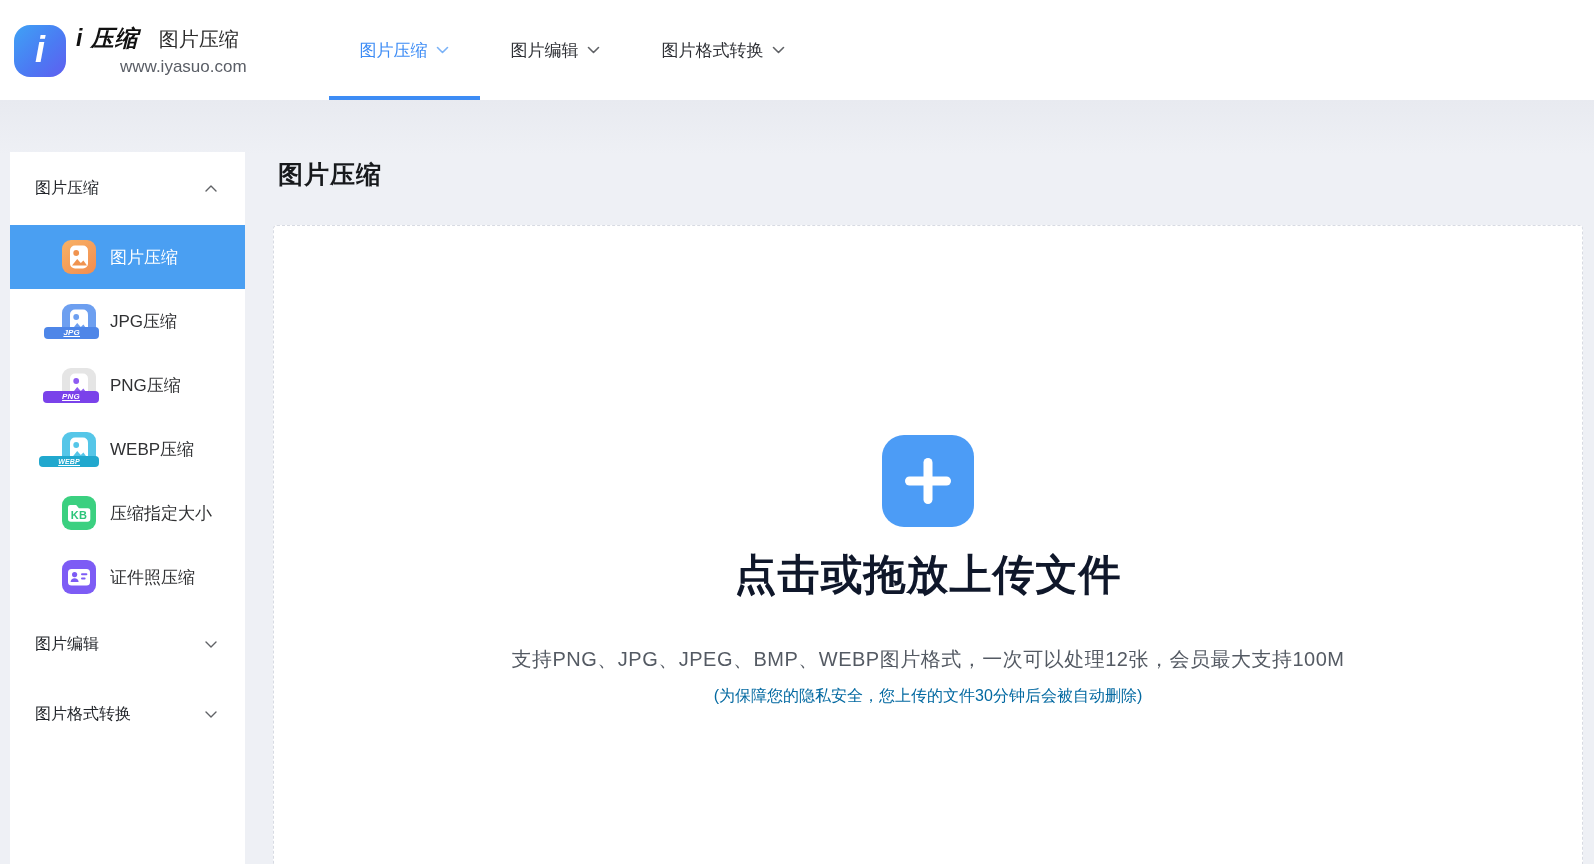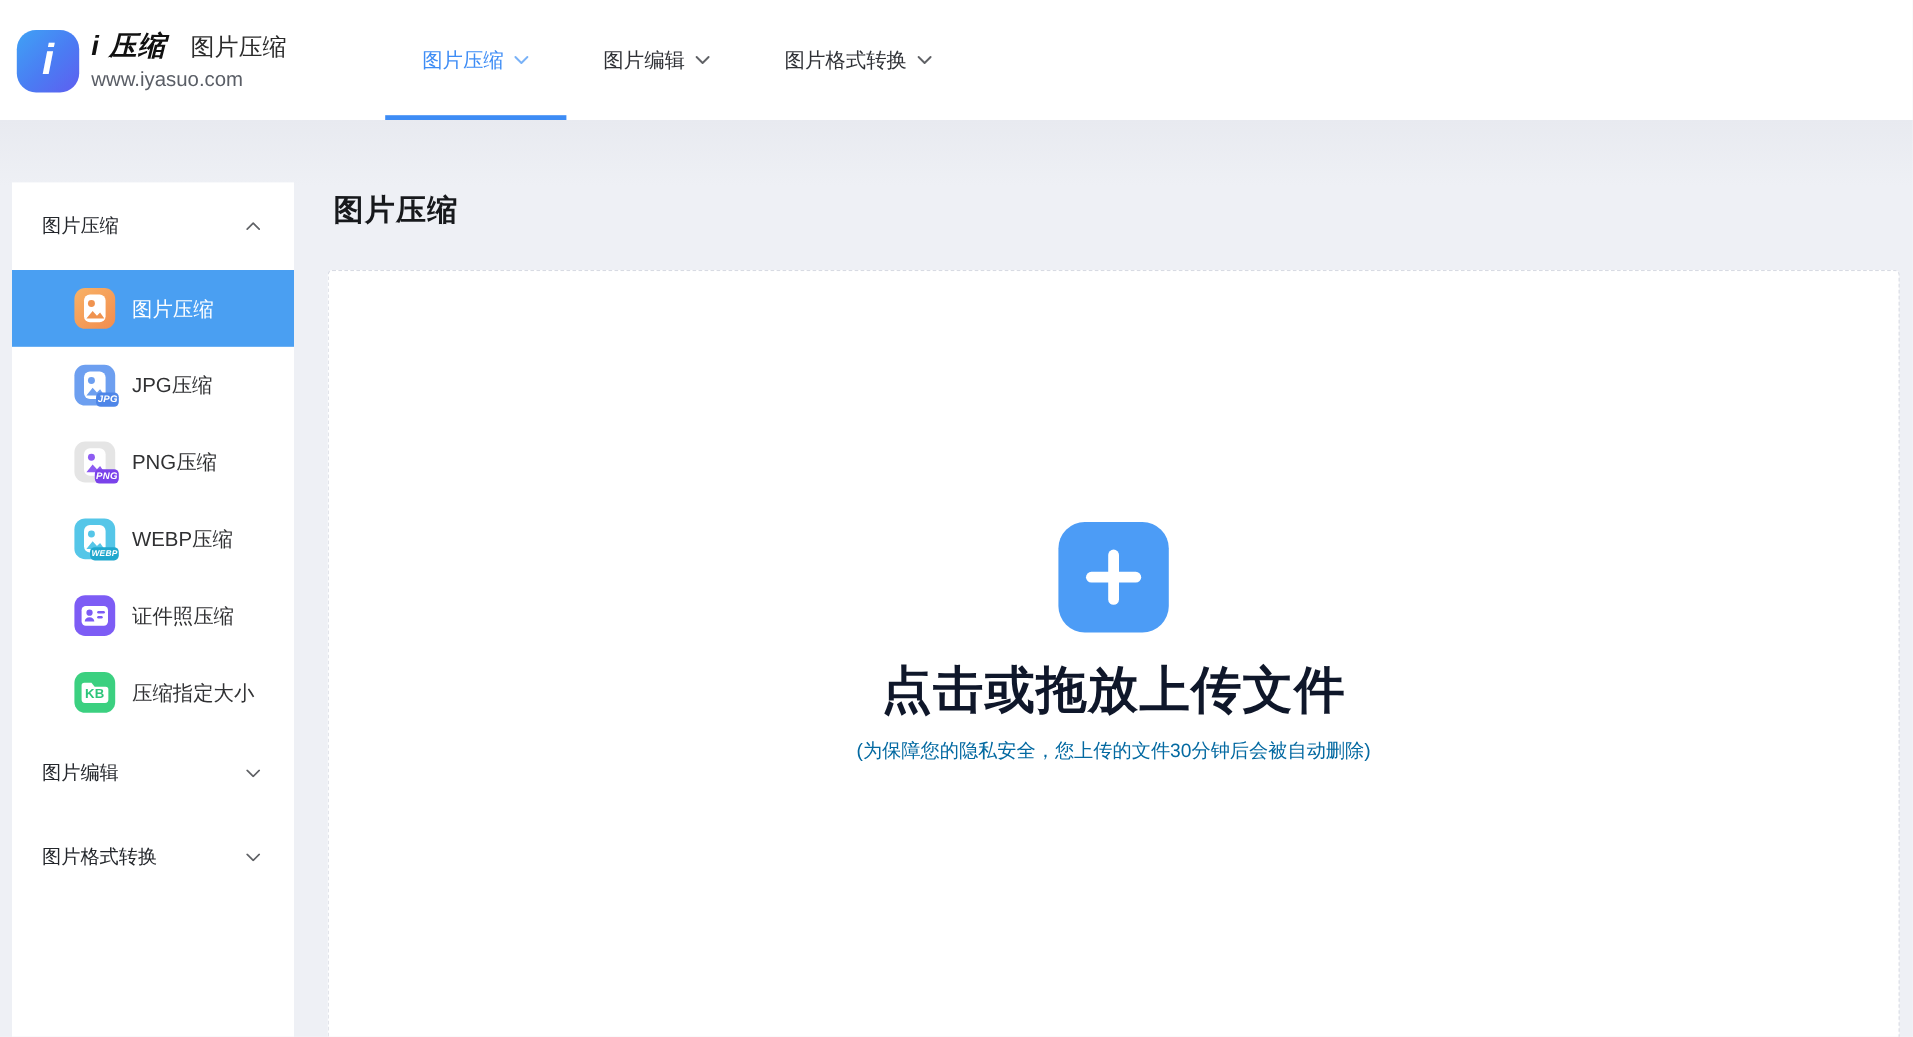--- a/index.html
+++ b/index.html
@@ -24,21 +24,21 @@
     margin-top:2px;
   }
   .logo-badge .i-glyph {
     color:#fff; font-size:36px; font-weight:800; font-style:italic;
     line-height:1; transform:translateY(-1px);
   }
   .brand-text { margin-left:10px; }
   .brand-line1 { display:flex; align-items:baseline; gap:20px; }
   .brand-name { font-size:23px; font-weight:800; font-style:italic; color:#111; letter-spacing:1px;}
   .brand-sub  { font-size:20px; color:#2b2b2b; }
-  .brand-url  { font-size:17px; color:#5a5e66; margin-top:3px; }
+  .brand-url  { font-size:17px; color:#5a5e66; margin-top:3px;margin-left:44px; }
 
   .topnav { display:flex; margin-left:82px; }
   .nav-item {
     position:relative; display:flex; align-items:center; gap:8px;
     padding:0 31px; cursor:pointer; font-size:17px; color:#2f3136;
   }
   .nav-item .chev { color:#606266; display:flex; }
   .nav-item.active { color:#3d8cf5; }
   .nav-item.active .chev { color:#7ab2f7; }
   .nav-item.active::after {
@@ -81,21 +81,21 @@
   .ic-main { background:linear-gradient(140deg,#f8b266,#f28c4e); color:#f0934f; }
   .ic-jpg  { background:#6d9ff0; color:#6d9ff0; }
   .ic-png  { background:#e5e5e5; color:#8e5cf2; }
   .ic-bmp  { background:#f4879c; color:#f4879c; }
   .ic-webp { background:#55c6e8; color:#55c6e8; }
   .ic-id   { background:#7d5cf5; color:#7d5cf5; }
   .ic-kb   { background:#3bd080; color:#2cc57a; }
   .fmt-badge {
     position:absolute; right:-3px; bottom:-1px;
     font-size:8px; font-weight:700; color:#fff; line-height:1;
-    padding:2px 1px; border-radius:4px; letter-spacing:0.2px;
+    padding:2px 19px; border-radius:4px; letter-spacing:0.2px;text-decoration:underline;
   }
   .fmt-badge:empty { display:none; }
   .ic-jpg  .fmt-badge { background:#4e86e8; }
   .ic-png  .fmt-badge { background:#7a42ea; }
   .ic-bmp  .fmt-badge { background:#ea5f80; }
   .ic-webp .fmt-badge { background:#21a8ce; font-size:7px; }
   .kb-label {
     position:absolute; left:50%; top:56%; transform:translate(-50%,-50%);
     font-size:11px; font-weight:700; color:#2cc57a; letter-spacing:0.3px;
   }
@@ -233,41 +233,41 @@
         <rect x="8" y="5.5" width="18" height="23" rx="5" fill="#fff"></rect>
         <circle cx="14.2" cy="13" r="2.9" fill="currentColor"></circle>
         <path d="M10 25.5l5.2-6.4 3.6 4 2.6-2.7 3.6 5.1z" fill="currentColor"></path>
       </svg>
       <i class="fmt-badge">WEBP</i>
     </span>
     <span class="side-label">WEBP压缩</span>
   </div>
 
   <div class="side-item">
+    <span class="fmt-icon ic-kb">
+      <svg width="34" height="34" viewBox="0 0 34 34">
+        <path d="M6 11.2a2.2 2.2 0 0 1 2.2-2.2h6l2.7 3.2H26a2.3 2.3 0 0 1 2.3 2.3V23a2.8 2.8 0 0 1-2.8 2.8H8.8A2.8 2.8 0 0 1 6 23z" fill="#fff"></path>
+      </svg>
+      <span class="kb-label">KB</span>
+    </span>
+    <span class="side-label">压缩指定大小</span>
+  </div>
+
+  <div class="side-item">
     <span class="fmt-icon ic-id">
       <svg width="34" height="34" viewBox="0 0 34 34">
         <rect x="6" y="9" width="22" height="16.5" rx="3.5" fill="#fff"></rect>
         <circle cx="12.6" cy="14.6" r="2.6" fill="currentColor"></circle>
         <path d="M8.6 22c0-2.3 1.8-3.7 4-3.7s4 1.4 4 3.7z" fill="currentColor"></path>
         <rect x="19" y="13.2" width="6.4" height="2" rx="1" fill="currentColor"></rect>
         <rect x="19" y="17.4" width="4.6" height="2" rx="1" fill="currentColor"></rect>
       </svg>
 
     </span>
     <span class="side-label">证件照压缩</span>
-  </div>
-
-  <div class="side-item">
-    <span class="fmt-icon ic-kb">
-      <svg width="34" height="34" viewBox="0 0 34 34">
-        <path d="M6 11.2a2.2 2.2 0 0 1 2.2-2.2h6l2.7 3.2H26a2.3 2.3 0 0 1 2.3 2.3V23a2.8 2.8 0 0 1-2.8 2.8H8.8A2.8 2.8 0 0 1 6 23z" fill="#fff"></path>
-      </svg>
-      <span class="kb-label">KB</span>
-    </span>
-    <span class="side-label">压缩指定大小</span>
   </div>
 
   <div class="side-group-header h2">
     <span>图片编辑</span>
     <span class="chev">
       <svg width="12" height="7" viewBox="0 0 12 7">
           <path d="M1 1l5 5 5-5" fill="none" stroke="currentColor" stroke-width="1.4" stroke-linecap="round" stroke-linejoin="round"></path>
         </svg>
     </span>
   </div>
@@ -280,14 +280,15 @@
         </svg>
     </span>
   </div>
 </div>
 
 <div class="page-title">图片压缩</div>
 
 <div class="upload-box">
   <div class="plus-btn"></div>
   <div class="upload-heading">点击或拖放上传文件</div>
+  <div class="upload-info">支持PNG、JPG、JPEG、BMP、WEBP图片格式，一次可以处理12张，会员最大支持100M</div>
   <div class="upload-privacy">(为保障您的隐私安全，您上传的文件30分钟后会被自动删除)</div>
 </div>
 
 </body></html>

